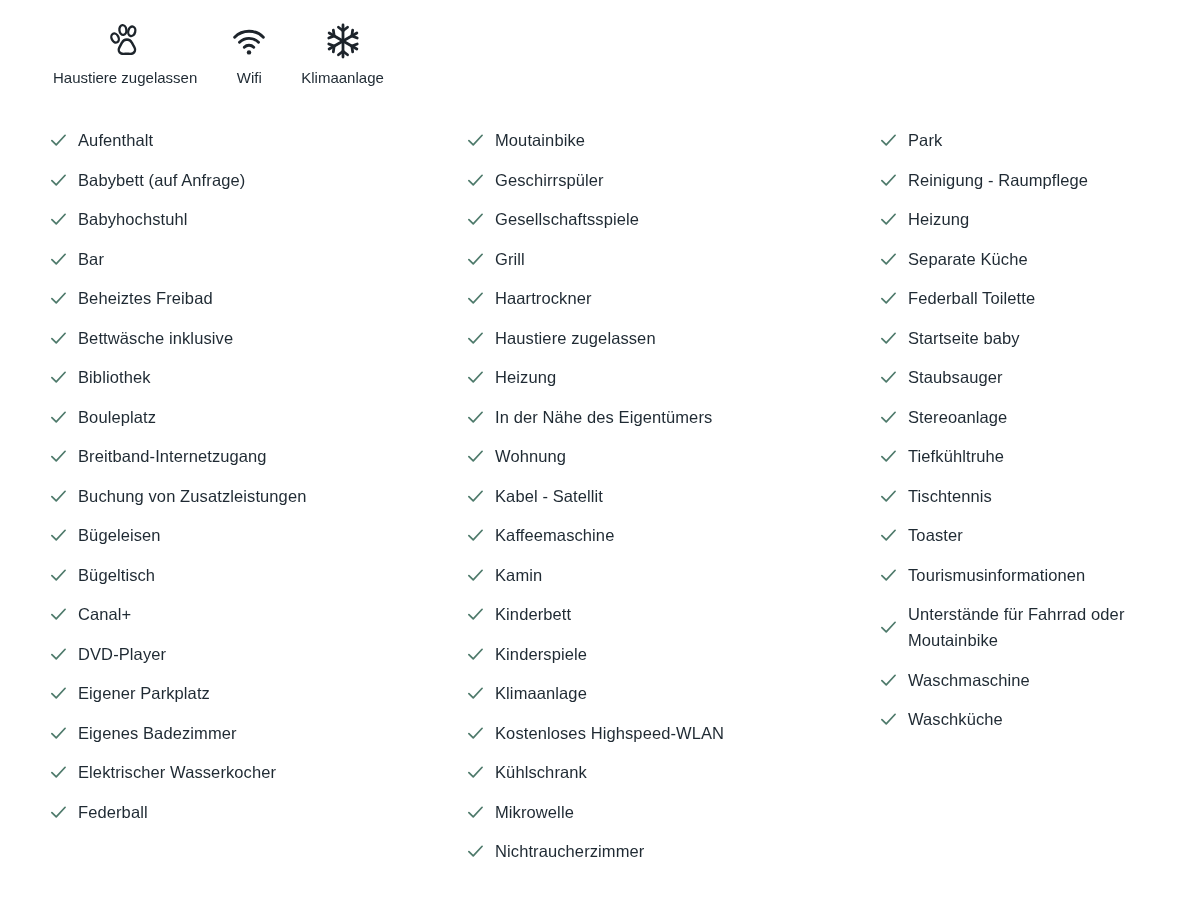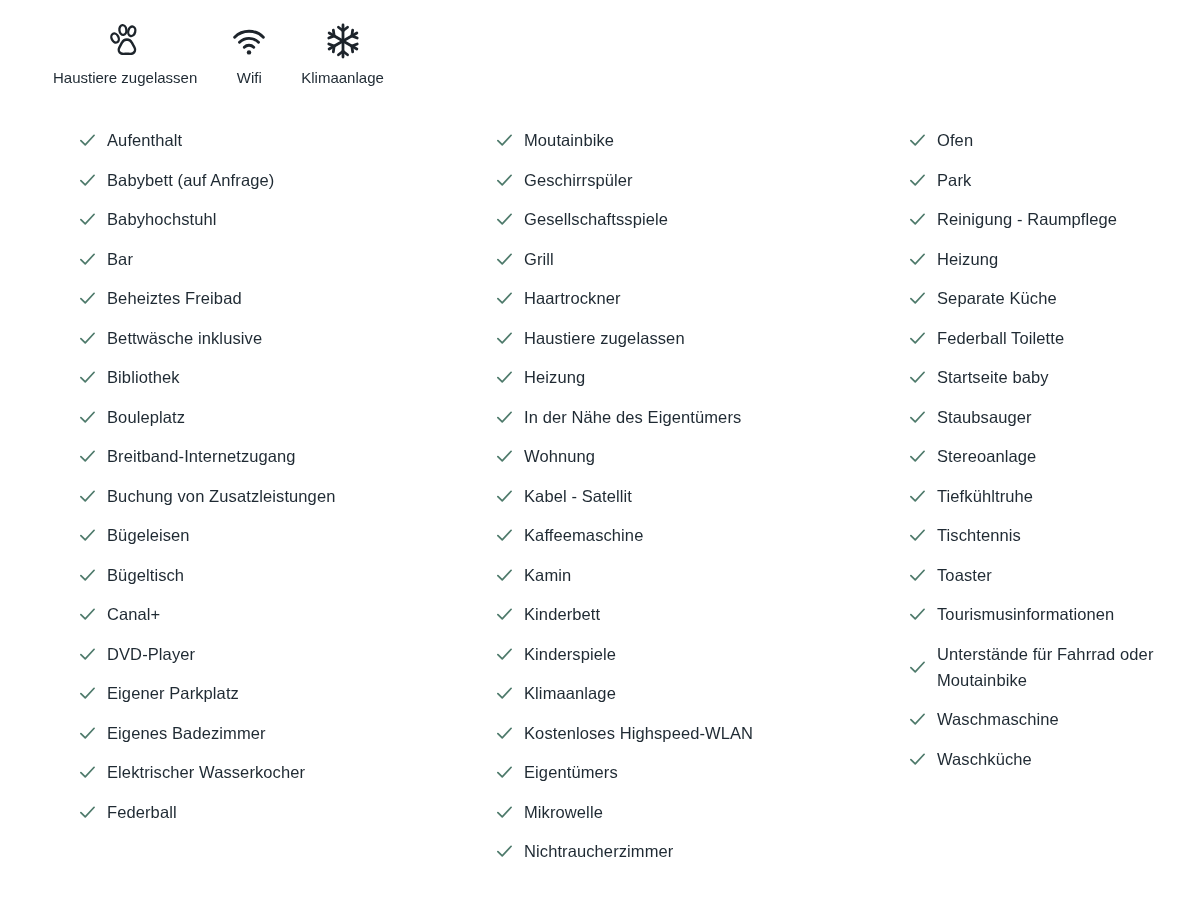--- a/index.html
+++ b/index.html
@@ -33,22 +33,23 @@
   .feature .ficon svg { display: block; }
   .feature-label {
     font-size: 15px;
     line-height: 18px;
     color: #1f2a33;
     white-space: nowrap;
   }
   .columns {
     display: grid;
     grid-template-columns: 417px 413px 320px;
-    padding-left: 79px;
+    padding-left: 42px;
     margin-top: 40px;
+    margin-left: 8px;
   }
   ul.amenity-col {
     list-style: none;
     margin: 0; padding: 0;
   }
   li.amenity {
     display: flex;
     align-items: center;
     gap: 11px;
     font-size: 16.5px;
@@ -323,46 +324,40 @@
       <li class="amenity">
         <svg class="check" viewBox="0 0 18 14">
           <polyline points="2,7.6 6.6,12.2 16,2"></polyline>
         </svg>
         <span class="amenity-label">Kostenloses Highspeed-WLAN</span>
       </li>
       <li class="amenity">
         <svg class="check" viewBox="0 0 18 14">
           <polyline points="2,7.6 6.6,12.2 16,2"></polyline>
         </svg>
-        <span class="amenity-label">Eigentümers</span>
+        <span class="amenity-label">Kühlschrank</span>
       </li>
       <li class="amenity">
         <svg class="check" viewBox="0 0 18 14">
           <polyline points="2,7.6 6.6,12.2 16,2"></polyline>
         </svg>
         <span class="amenity-label">Mikrowelle</span>
       </li>
       <li class="amenity">
         <svg class="check" viewBox="0 0 18 14">
           <polyline points="2,7.6 6.6,12.2 16,2"></polyline>
         </svg>
         <span class="amenity-label">Nichtraucherzimmer</span>
       </li>
     </ul>
   <ul class="amenity-col">
       <li class="amenity">
         <svg class="check" viewBox="0 0 18 14">
           <polyline points="2,7.6 6.6,12.2 16,2"></polyline>
         </svg>
-        <span class="amenity-label">Ofen</span>
-      </li>
-      <li class="amenity">
-        <svg class="check" viewBox="0 0 18 14">
-          <polyline points="2,7.6 6.6,12.2 16,2"></polyline>
-        </svg>
         <span class="amenity-label">Park</span>
       </li>
       <li class="amenity">
         <svg class="check" viewBox="0 0 18 14">
           <polyline points="2,7.6 6.6,12.2 16,2"></polyline>
         </svg>
         <span class="amenity-label">Reinigung - Raumpflege</span>
       </li>
       <li class="amenity">
         <svg class="check" viewBox="0 0 18 14">

